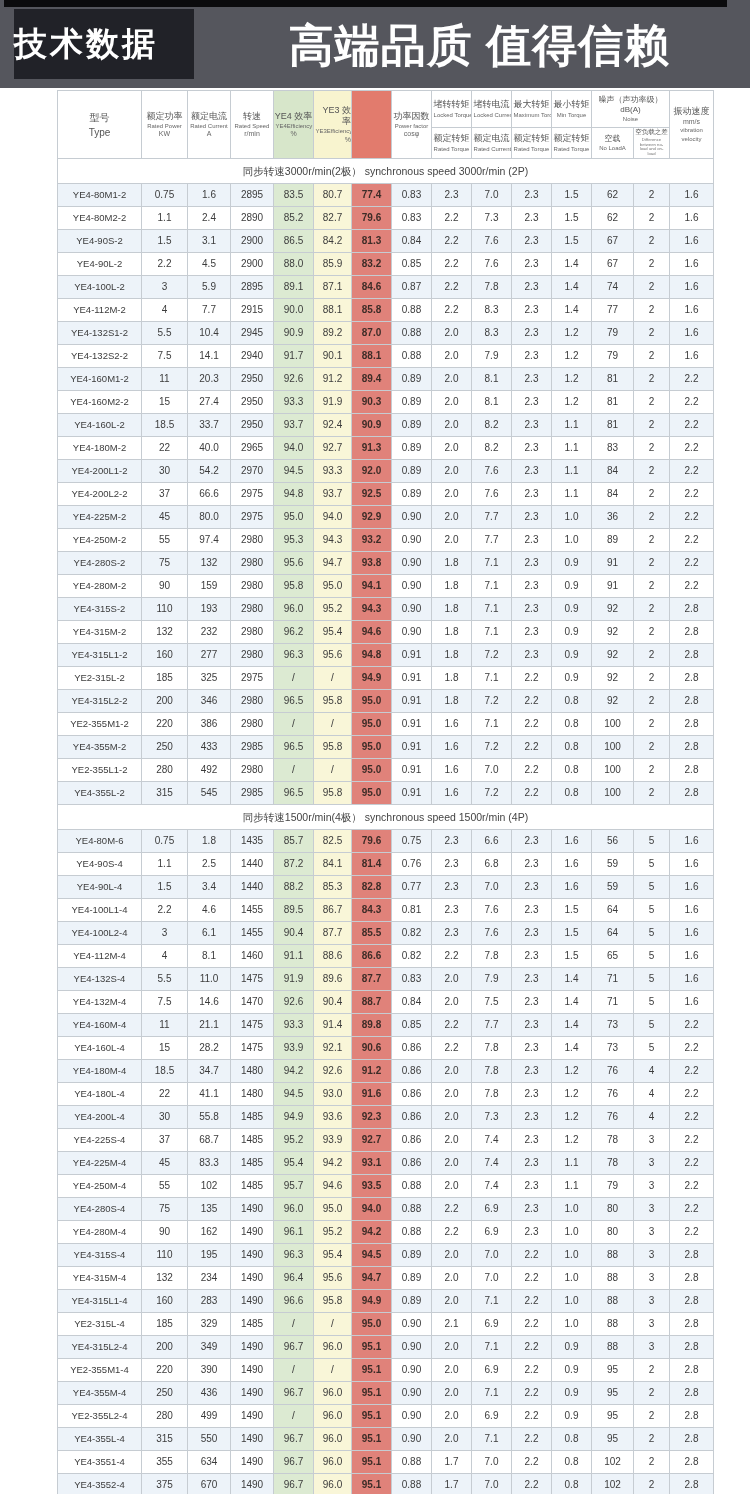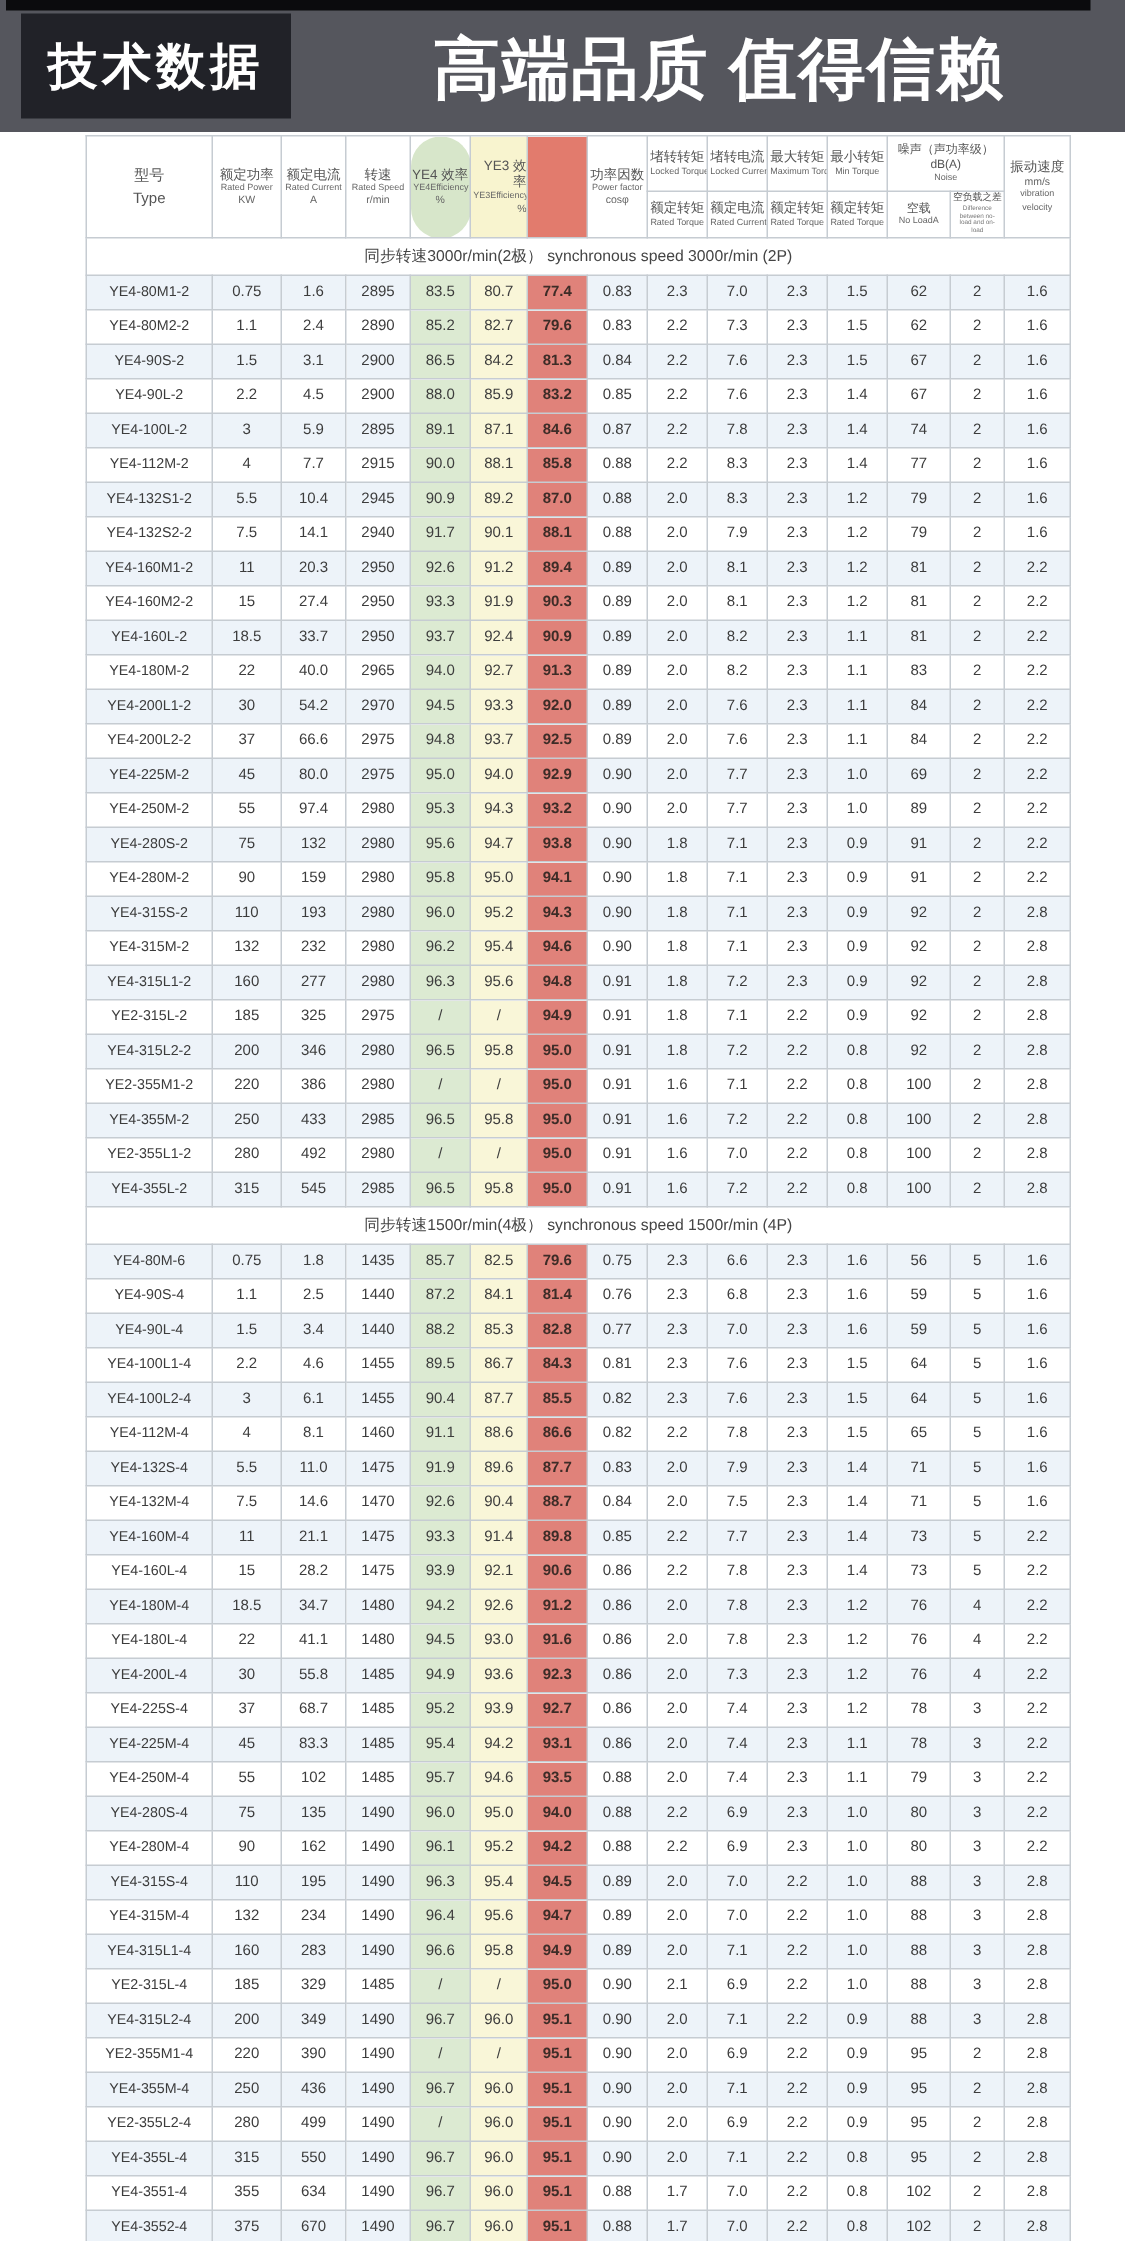--- a/index.html
+++ b/index.html
@@ -2,21 +2,21 @@
 <html><head>
 <meta charset="utf-8">
 <style>
   html,body{margin:0;padding:0;background:#fff;}
   body{width:750px;font-family:"Liberation Sans","DejaVu Sans",sans-serif;-webkit-font-smoothing:antialiased;}
 
   
   .banner{position:relative;width:750px;height:88px;background:#55565d;overflow:hidden;}
   .banner-topline{position:absolute;top:0;left:4px;width:723px;height:7px;background:#0b0b0d;}
   .badge{position:absolute;left:14px;top:9px;width:180px;height:70px;background:#212228;
-         display:flex;align-items:center;justify-content:center;}
+         display:flex;align-items:center;}
   .badge span{color:#fff;font-size:33px;font-weight:700;letter-spacing:3px;white-space:nowrap;}
   .banner-title{position:absolute;left:222px;top:50%;transform:translateY(-46%);width:515px;
          color:#fff;font-size:45px;font-weight:700;letter-spacing:1px;white-space:nowrap;text-align:center;}
 
   
   .data-table{border-collapse:collapse;table-layout:fixed;width:656px;margin:2px 0 0 57px;}
   .data-table th,.data-table td{border:1px solid #c6ccd2;padding:0;text-align:center;vertical-align:middle;overflow:hidden;}
   .data-table thead th{background:#fff;color:#555;font-weight:400;line-height:1.25;}
   .h-zh{font-size:9px;}
   .h-en{font-size:6.5px;color:#666;transform:scale(.92);white-space:nowrap;}
@@ -24,21 +24,21 @@
   .th-type .h-zh,.th-type .h-en{font-size:10px;color:#555;line-height:1.5;transform:none;}
   .h-tiny{font-size:5px;color:#777;transform:scale(.85);line-height:1.1;white-space:normal;}
   thead tr.r1 th{height:36px;}
   thead tr.r2 th{height:26px;}
 
   td{font-size:10px;color:#3c3c3c;height:22px;line-height:1;}
   tbody tr.alt td{background:#edf3f9;}
   td.c-ye4{background:#dcead2 !important;}
   td.c-ye3{background:#f9f6d8 !important;}
   td.c-ye2{background:#e0827a !important;font-weight:700;color:#3d2c27;}
-  th.c-ye4{background:#d7e6ca !important;border-radius:20px;}
+  th.c-ye4{background:#d7e6ca !important;}
   th.c-ye3{background:#f8f4cf !important;text-align:right;}
   th.c-ye2{background:#e27b6d !important;padding-left:48px;}
   td.c-model{font-size:9.5px;}
   tr.section-row td{background:#fff !important;font-size:10.5px;color:#444;height:24px;font-weight:400;}
 </style>
 </head>
 <body>
 
 <div class="banner">
   <div class="banner-topline"></div>
@@ -409,21 +409,21 @@
         <td>80.0</td>
         <td>2975</td>
         <td class="c-ye4">95.0</td>
         <td class="c-ye3">94.0</td>
         <td class="c-ye2">92.9</td>
         <td>0.90</td>
         <td>2.0</td>
         <td>7.7</td>
         <td>2.3</td>
         <td>1.0</td>
-        <td>69</td>
+        <td>36</td>
         <td>2</td>
         <td>2.2</td>
       </tr>
       <tr>
         <td class="c-model">YE4-250M-2</td>
         <td>55</td>
         <td>97.4</td>
         <td>2980</td>
         <td class="c-ye4">95.3</td>
         <td class="c-ye3">94.3</td>

